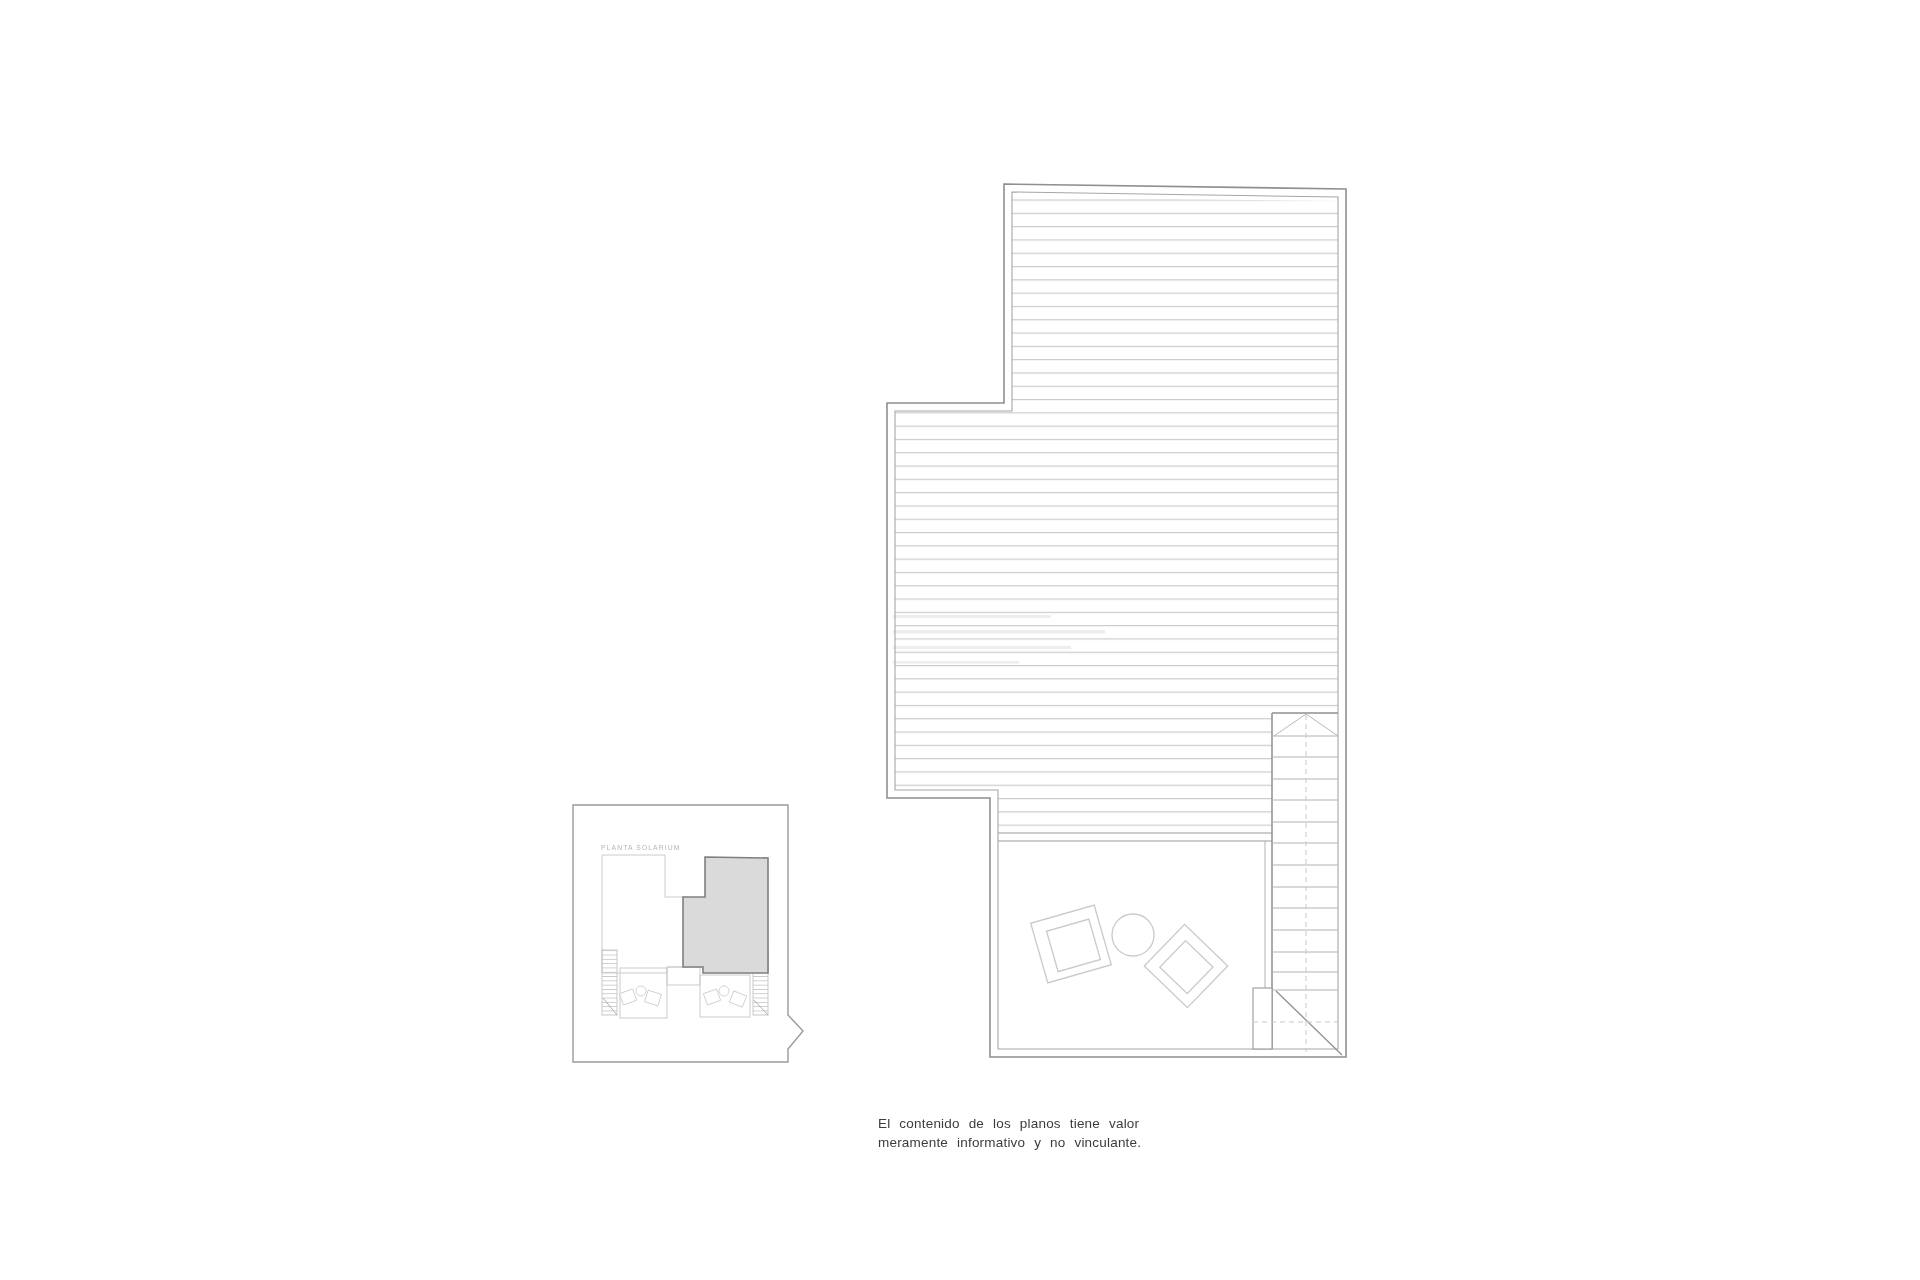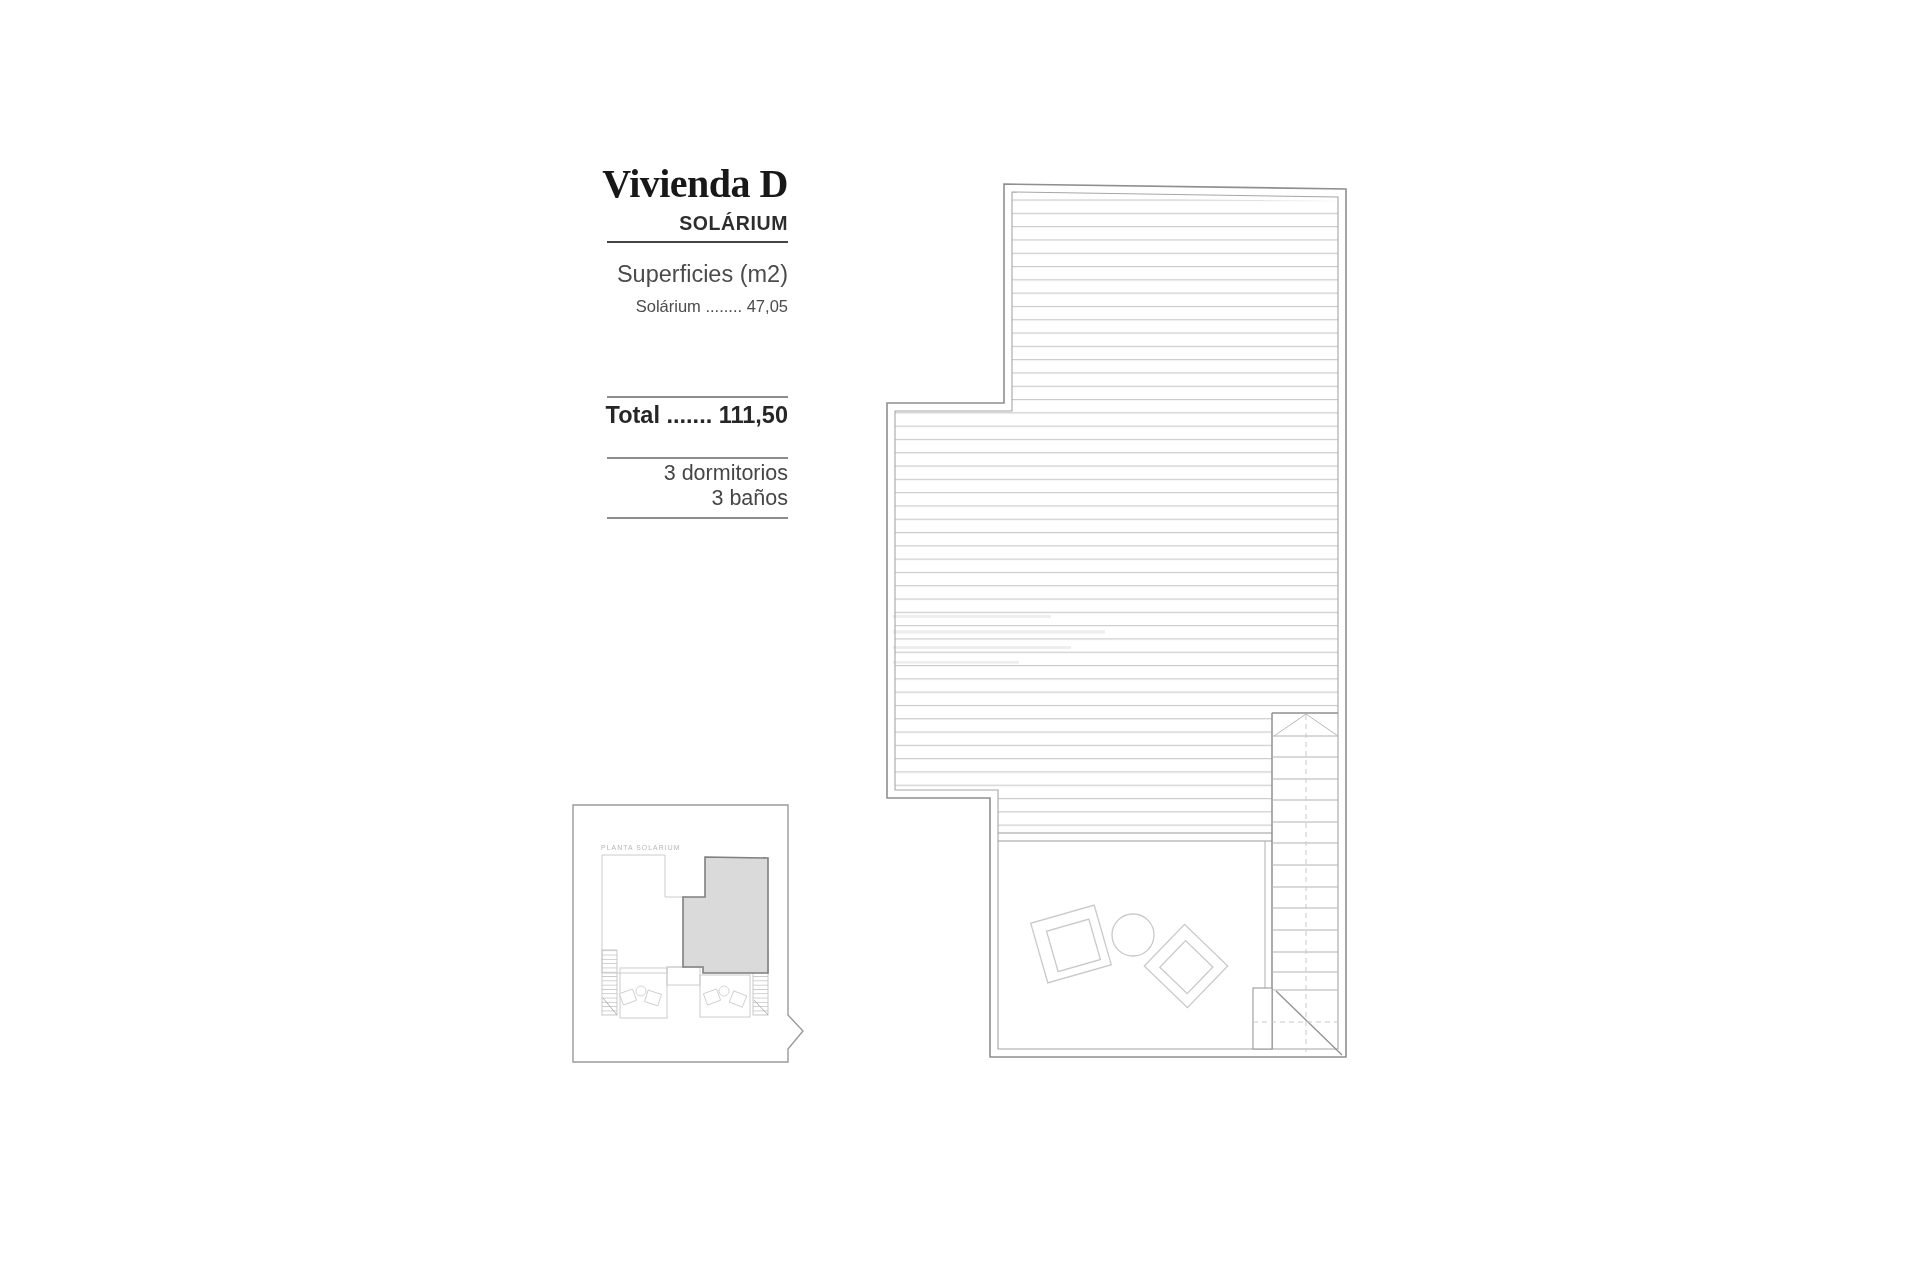--- a/index.html
+++ b/index.html
@@ -31,34 +31,25 @@
   .disclaimer{position:absolute;left:878px;top:1114px;width:290px;
     font-size:13.5px;line-height:19px;color:#3c3c3c;letter-spacing:0.2px;word-spacing:5px;}
 
   svg{position:absolute;left:0;top:0;}
 </style>
 </head>
 <body>
 
 <div class="page">
 
-  <div class="titleblock">
-    <div class="abs t-title">Vivienda D</div>
-    <div class="abs t-subtitle">SOLÁRIUM</div>
-    <div class="rule rule-dark"></div>
-    <div class="abs t-surfheading">Superficies (m2)</div>
-    <div class="abs t-surfrow">Solárium ........ 47,05</div>
-    <div class="rule rule-mid r2"></div>
-    <div class="abs t-total">Total ....... 111,50</div>
-    <div class="rule rule-mid r3"></div>
-    <div class="abs t-feat1">3 dormitorios</div>
-    <div class="abs t-feat2">3 baños</div>
-    <div class="rule rule-mid r4"></div>
+
+  <div class="disclaimer">
+    <div>El contenido de los planos tiene valor</div>
+    <div>meramente informativo y no vinculante.</div>
   </div>
-
 
   <svg width="1920" height="1280" viewBox="0 0 1920 1280">
     <defs>
       <pattern id="hatch" width="24" height="13.3" patternUnits="userSpaceOnUse">
         <line x1="0" y1="0.6" x2="24" y2="0.6" stroke="#c7c7c7" stroke-width="1.1"></line>
       </pattern>
       <pattern id="minihatch" width="16" height="4.3" patternUnits="userSpaceOnUse">
         <line x1="0" y1="0.4" x2="16" y2="0.4" stroke="#bdbdbd" stroke-width="0.8"></line>
       </pattern>
     </defs>

